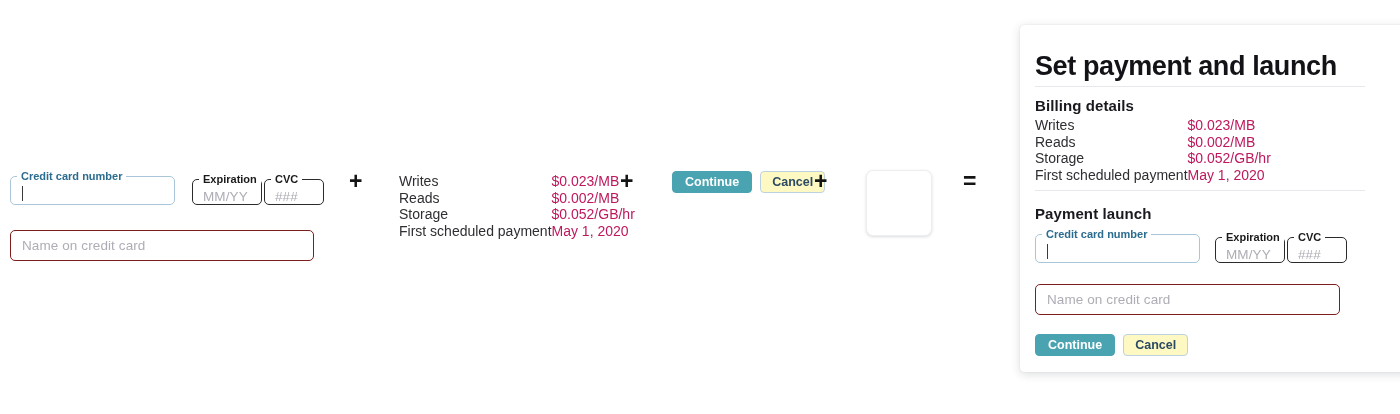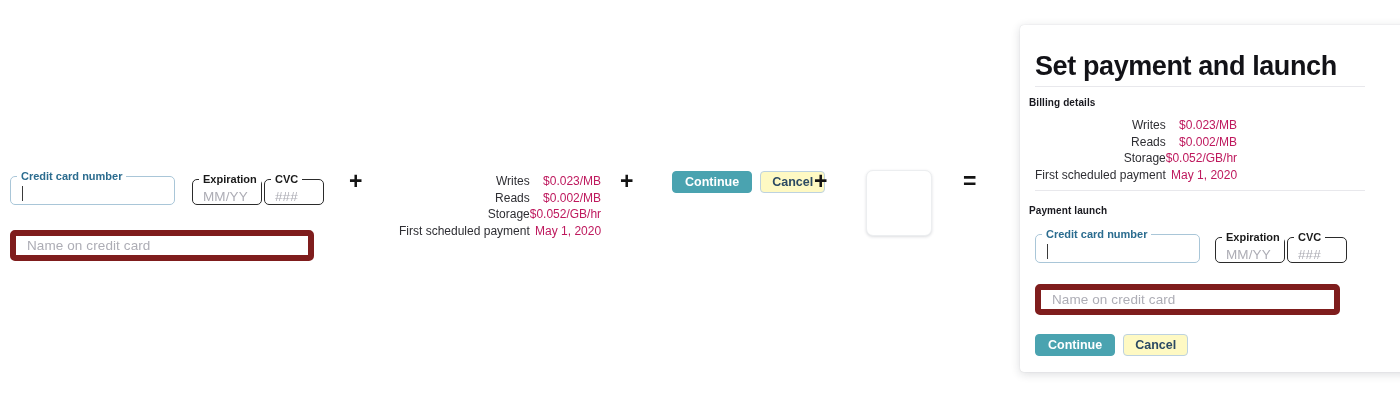--- a/index.html
+++ b/index.html
@@ -56,39 +56,38 @@
   }
   .caret {
     display: inline-block;
     width: 1px;
     height: 15px;
     background: #3a3a3a;
     margin-left: 1px;
   }
   .plain-input {
     box-sizing: border-box;
-    border: 6px solid #7f1d1d;
+    border: 1px solid #7f1d1d;
     border-radius: 5px;
     background: #fff;
     display: flex;
     align-items: center;
     padding: 0 11px;
   }
 
   
   .price-table {
     border-collapse: collapse;
   }
   .price-table td {
-    font-size: 12px;
+    font-size: 14px;
     padding: 0;
     height: 16.5px;
     vertical-align: middle;
     white-space: nowrap;
-    text-align: right;
   }
   .price-label { color: #2e2e33; padding-right: 24px; }
   .price-value { color: #be185d; }
 
   
   .btn {
     box-sizing: border-box;
     font-family: "Liberation Sans", sans-serif;
     font-size: 12.5px;
     font-weight: bold;
@@ -186,22 +185,22 @@
     position: absolute;
     left: 15px;
     width: 330px;
     height: 1px;
     background: #e8e8ec;
   }
   #divider-1 { top: 61px; }
   #divider-2 { top: 165px; }
   .section-heading {
     position: absolute;
-    left: 9px;
-    font-size: 10px;
+    left: 15px;
+    font-size: 15px;
     font-weight: bold;
     color: #19191f;
     letter-spacing: .1px;
   }
   #billing-heading { top: 72px; }
   #payment-heading { top: 180px; }
   #modal-price-block { position: absolute; left: 15px; top: 92px; }
   #modal-price-block .price-label { padding-right: 0; width: 125px; }
 
   #modal-ccnum-fs { position: absolute; left: 15px; top: 204px; width: 165px; height: 34px; }

